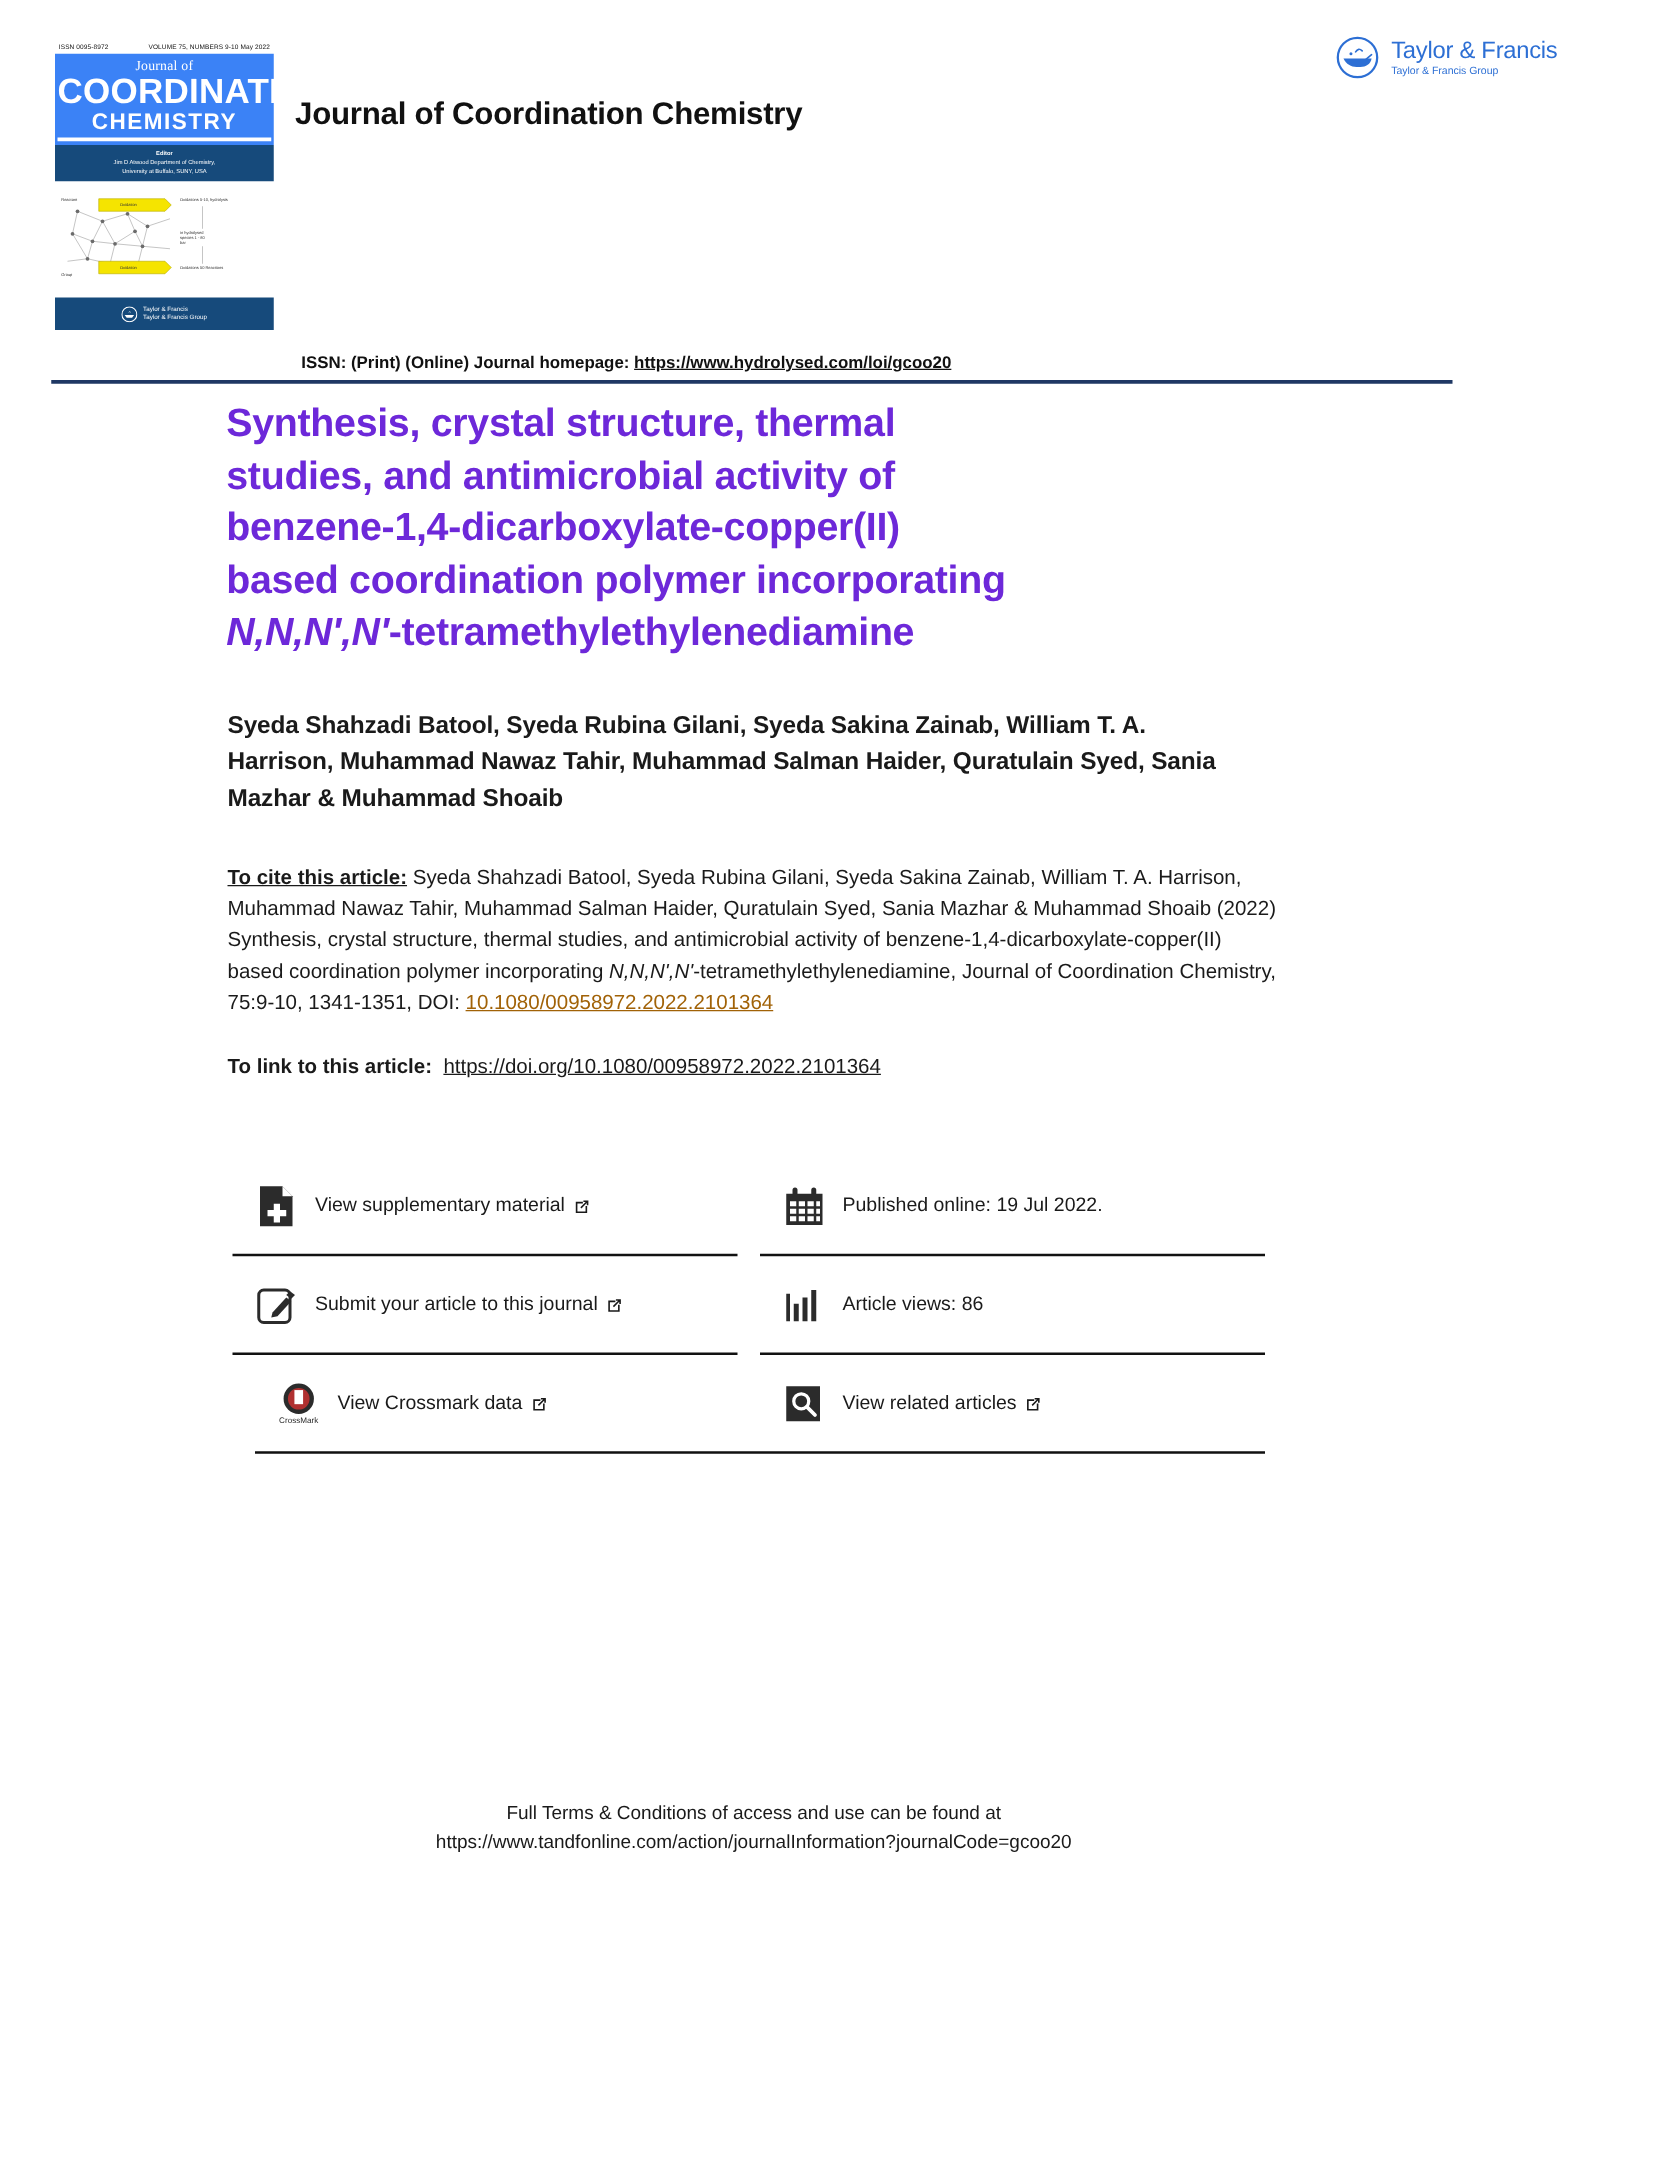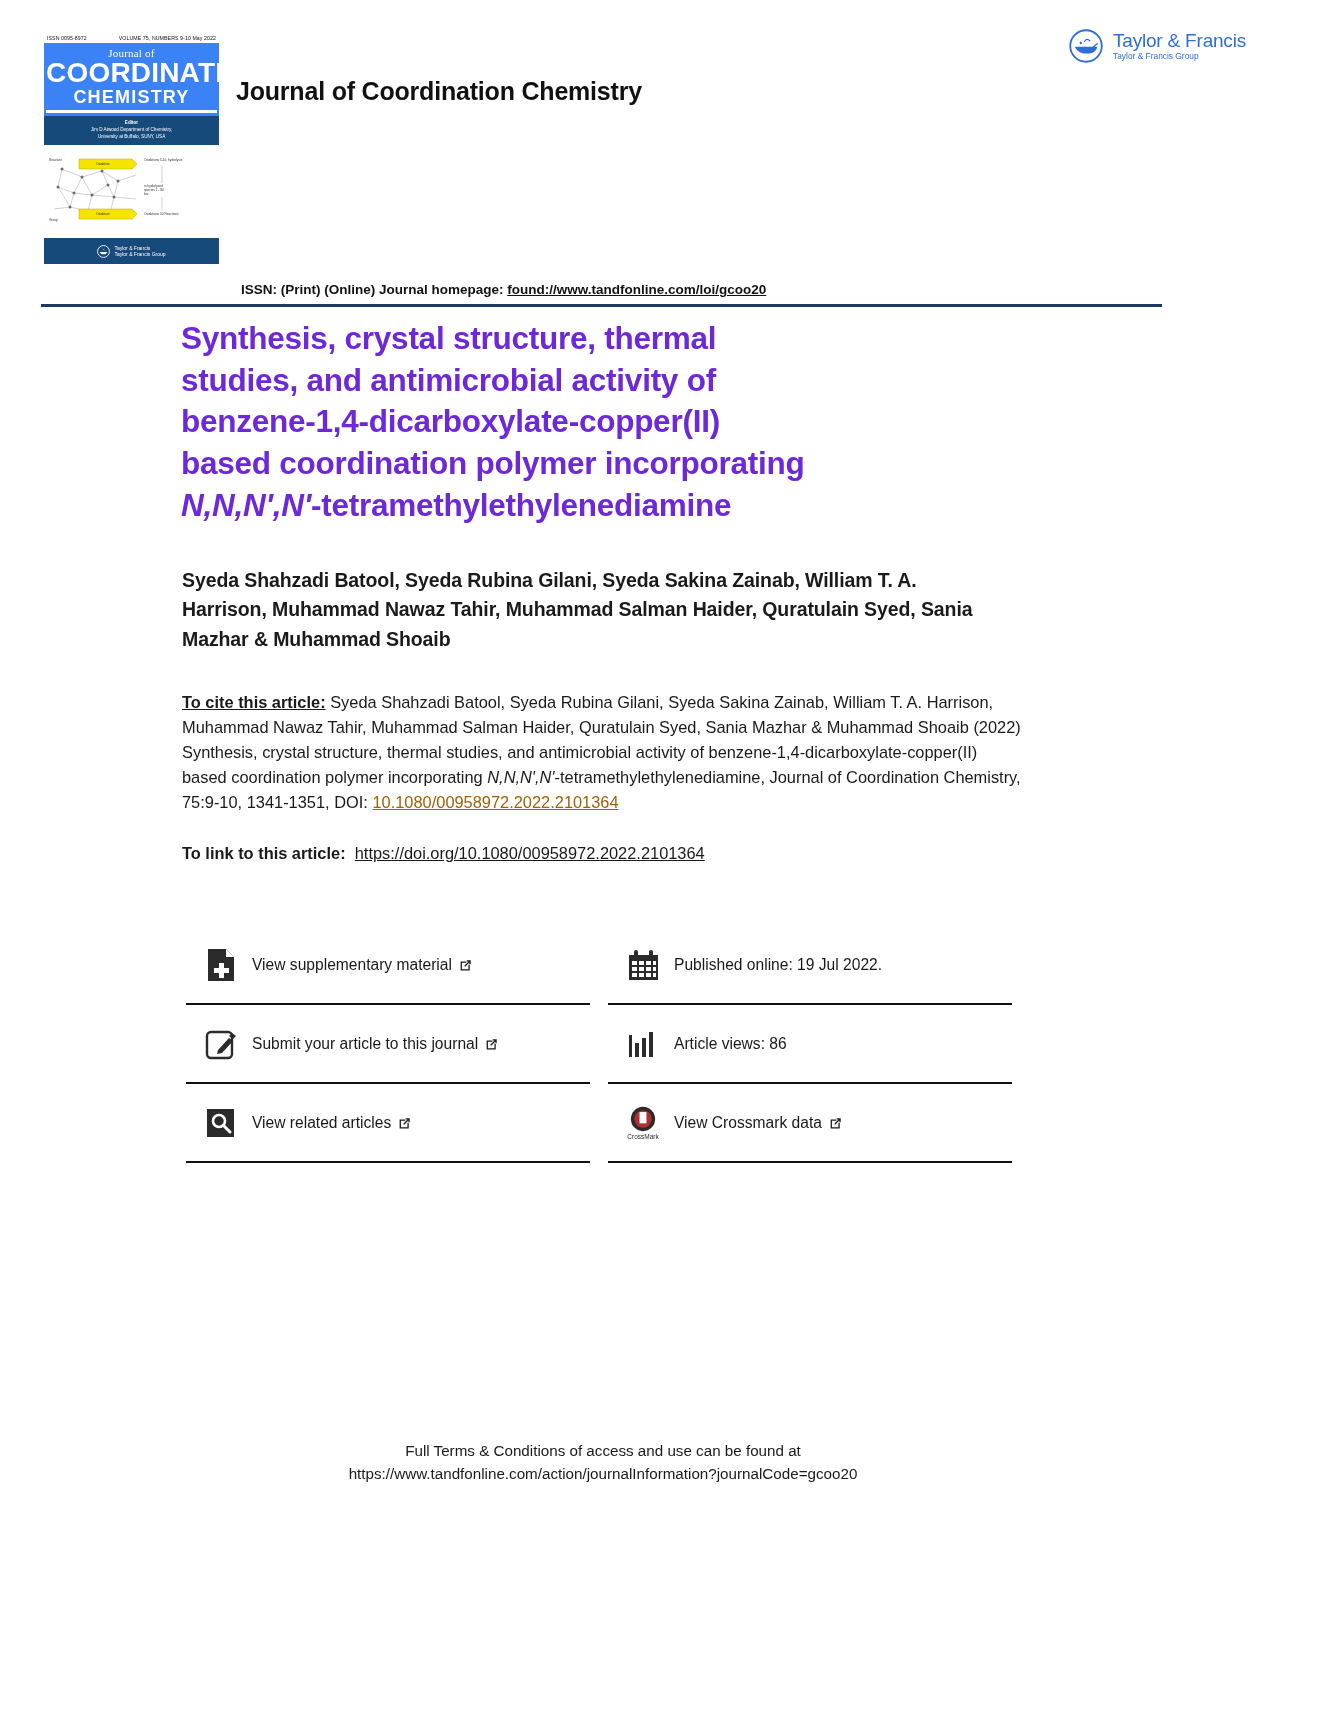--- a/index.html
+++ b/index.html
@@ -174,21 +174,21 @@
         <path d="M33 26 l6 -5" stroke="#2d6fd4" stroke-width="1.8" stroke-linecap="round" fill="none"></path>
       </svg>
       <div>
         <div class="tf-name">Taylor &amp; Francis</div>
         <div class="tf-sub">Taylor &amp; Francis Group</div>
       </div>
     </div>
 
     <div class="issn-line">
       <span>ISSN: (Print) (Online) Journal homepage:</span>
-      <a href="#">found://www.tandfonline.com/loi/gcoo20</a>
+      <a href="#">https://www.hydrolysed.com/loi/gcoo20</a>
     </div>
 
     <div class="hdr-rule"></div>
   </div>
 
   <div class="title">
     <span>Synthesis, crystal structure, thermal</span><br>
     <span>studies, and antimicrobial activity of</span><br>
     <span>benzene-1,4-dicarboxylate-copper(II)</span><br>
     <span>based coordination polymer incorporating</span><br>
@@ -282,53 +282,53 @@
             <rect x="21" y="3" width="4" height="25" fill="#2b2b2b"></rect>
           </svg>
         </span>
         <span class="lbl">
           <span>Article views: 86</span>
         </span>
       </div>
     </div>
 
     <div class="grid-row">
-      <div class="cell">
-        <span class="ico">
-          <svg width="31" height="32" viewBox="0 0 31 32">
-            <rect x="1" y="2" width="27" height="28" fill="#2b2b2b"></rect>
-            <circle cx="13" cy="14" r="6" fill="none" stroke="#ffffff" stroke-width="2.6"></circle>
-            <path d="M17.5 18.5 L24 25" stroke="#ffffff" stroke-width="3" stroke-linecap="round"></path>
-          </svg>
-        </span>
-        <span class="lbl">
-          <span>View related articles</span>
-          <svg class="ext" viewBox="0 0 16 16">
-            <path d="M2 3 h7 v1.6 H3.6 v8 h8 V7.2 h1.6 V14 H2 Z" fill="#1a1a1a"></path>
-            <path d="M9.5 1.6 H14.4 V6.5 h-1.6 V4.3 L7.6 9.5 6.5 8.4 11.7 3.2 H9.5 Z" fill="#1a1a1a"></path>
-          </svg>
-        </span>
-      </div>
       <div class="cell right">
         <span class="ico" style="flex-direction:column;">
           <svg width="30" height="30" viewBox="0 0 30 30">
             <circle cx="15" cy="15" r="14" fill="#2b2b2b"></circle>
             <circle cx="15" cy="15" r="10" fill="#b03030"></circle>
             <rect x="11" y="7" width="8" height="13" fill="#ffffff"></rect>
           </svg>
           <span style="font-size:6.5px;color:#2b2b2b;margin-top:1px;">CrossMark</span>
         </span>
         <span class="lbl">
           <span>View Crossmark data</span>
           <svg class="ext" viewBox="0 0 16 16">
             <path d="M2 3 h7 v1.6 H3.6 v8 h8 V7.2 h1.6 V14 H2 Z" fill="#1a1a1a"></path>
             <path d="M9.5 1.6 H14.4 V6.5 h-1.6 V4.3 L7.6 9.5 6.5 8.4 11.7 3.2 H9.5 Z" fill="#1a1a1a"></path>
           </svg>
         </span>
       </div>
+      <div class="cell">
+        <span class="ico">
+          <svg width="31" height="32" viewBox="0 0 31 32">
+            <rect x="1" y="2" width="27" height="28" fill="#2b2b2b"></rect>
+            <circle cx="13" cy="14" r="6" fill="none" stroke="#ffffff" stroke-width="2.6"></circle>
+            <path d="M17.5 18.5 L24 25" stroke="#ffffff" stroke-width="3" stroke-linecap="round"></path>
+          </svg>
+        </span>
+        <span class="lbl">
+          <span>View related articles</span>
+          <svg class="ext" viewBox="0 0 16 16">
+            <path d="M2 3 h7 v1.6 H3.6 v8 h8 V7.2 h1.6 V14 H2 Z" fill="#1a1a1a"></path>
+            <path d="M9.5 1.6 H14.4 V6.5 h-1.6 V4.3 L7.6 9.5 6.5 8.4 11.7 3.2 H9.5 Z" fill="#1a1a1a"></path>
+          </svg>
+        </span>
+      </div>
     </div>
   </div>
 
   <div class="footer">
     <div>Full Terms &amp; Conditions of access and use can be found at</div>
     <div>https://www.tandfonline.com/action/journalInformation?journalCode=gcoo20</div>
   </div>
 
 </div>
 

